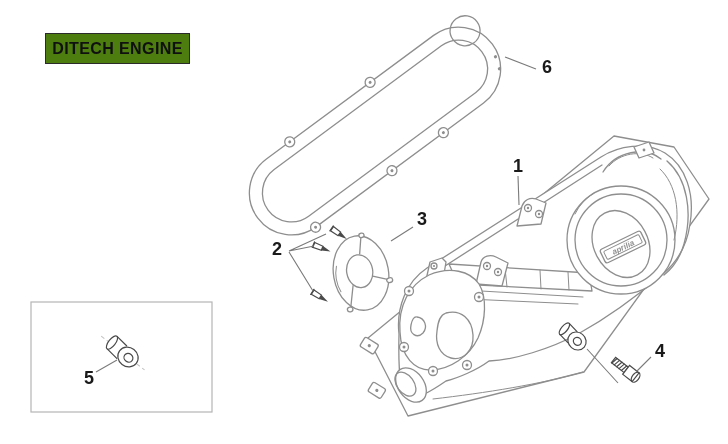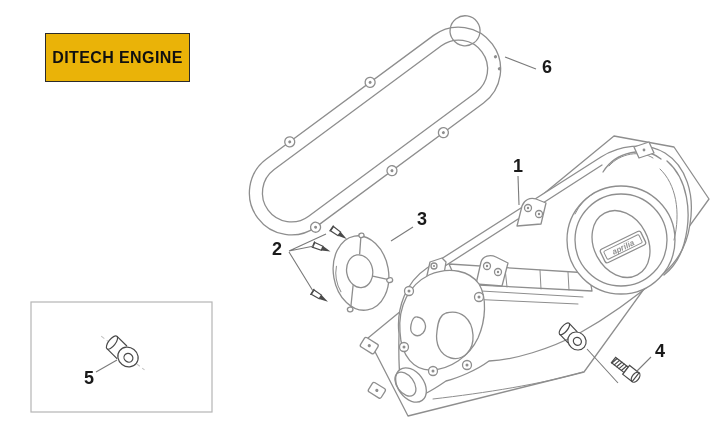--- a/index.html
+++ b/index.html
@@ -1,20 +1,20 @@
 <!DOCTYPE html>
 <html style="--bg: #ffffff; --line: #8e8e8e; --leader: #7a7a7a; --fastener: #4a4a4a; --label: #1a1a1a; --border: #2b2b2b;"><head>
 <meta charset="utf-8">
 <style>
   html,body{margin:0;padding:0;background:#fff;}
   .stage{position:relative;width:728px;height:444px;background:var(--bg,#fff);
          font-family:"Liberation Sans",sans-serif;overflow:hidden;}
-  .engine-box{position:absolute;left:45px;top:33px;width:145px;height:49px;
+  .engine-box{position:absolute;left:45px;top:33px;width:145px;height:31px;
       border:1.4px solid var(--border,#2b2b2b);display:flex;align-items:center;justify-content:center;
-      font-weight:bold;font-size:16px;letter-spacing:.4px;color:#101010;background:#eab308;box-sizing:border-box;}
+      font-weight:bold;font-size:16px;letter-spacing:.4px;color:#101010;background:#4d7c0f;box-sizing:border-box;}
   .num{position:absolute;transform:translate(-50%,-50%);font-size:18px;font-weight:bold;
       color:var(--label,#1a1a1a);line-height:1;}
   svg{position:absolute;left:0;top:0;}
   .ln  {fill:none;stroke:var(--line,#8e8e8e);stroke-width:1.3;stroke-linecap:round;stroke-linejoin:round;}
   .lnf {fill:#fff;stroke:var(--line,#8e8e8e);stroke-width:1.3;stroke-linejoin:round;}
   .thin{stroke-width:1;}
   .fast {fill:none;stroke:var(--fastener,#4a4a4a);stroke-width:1.2;stroke-linecap:round;}
   .fastf{fill:#fff;stroke:var(--fastener,#4a4a4a);stroke-width:1.2;}
   .fsolid{fill:var(--fastener,#4a4a4a);stroke:none;}
   .lead{fill:none;stroke:var(--leader,#7a7a7a);stroke-width:1.1;}

